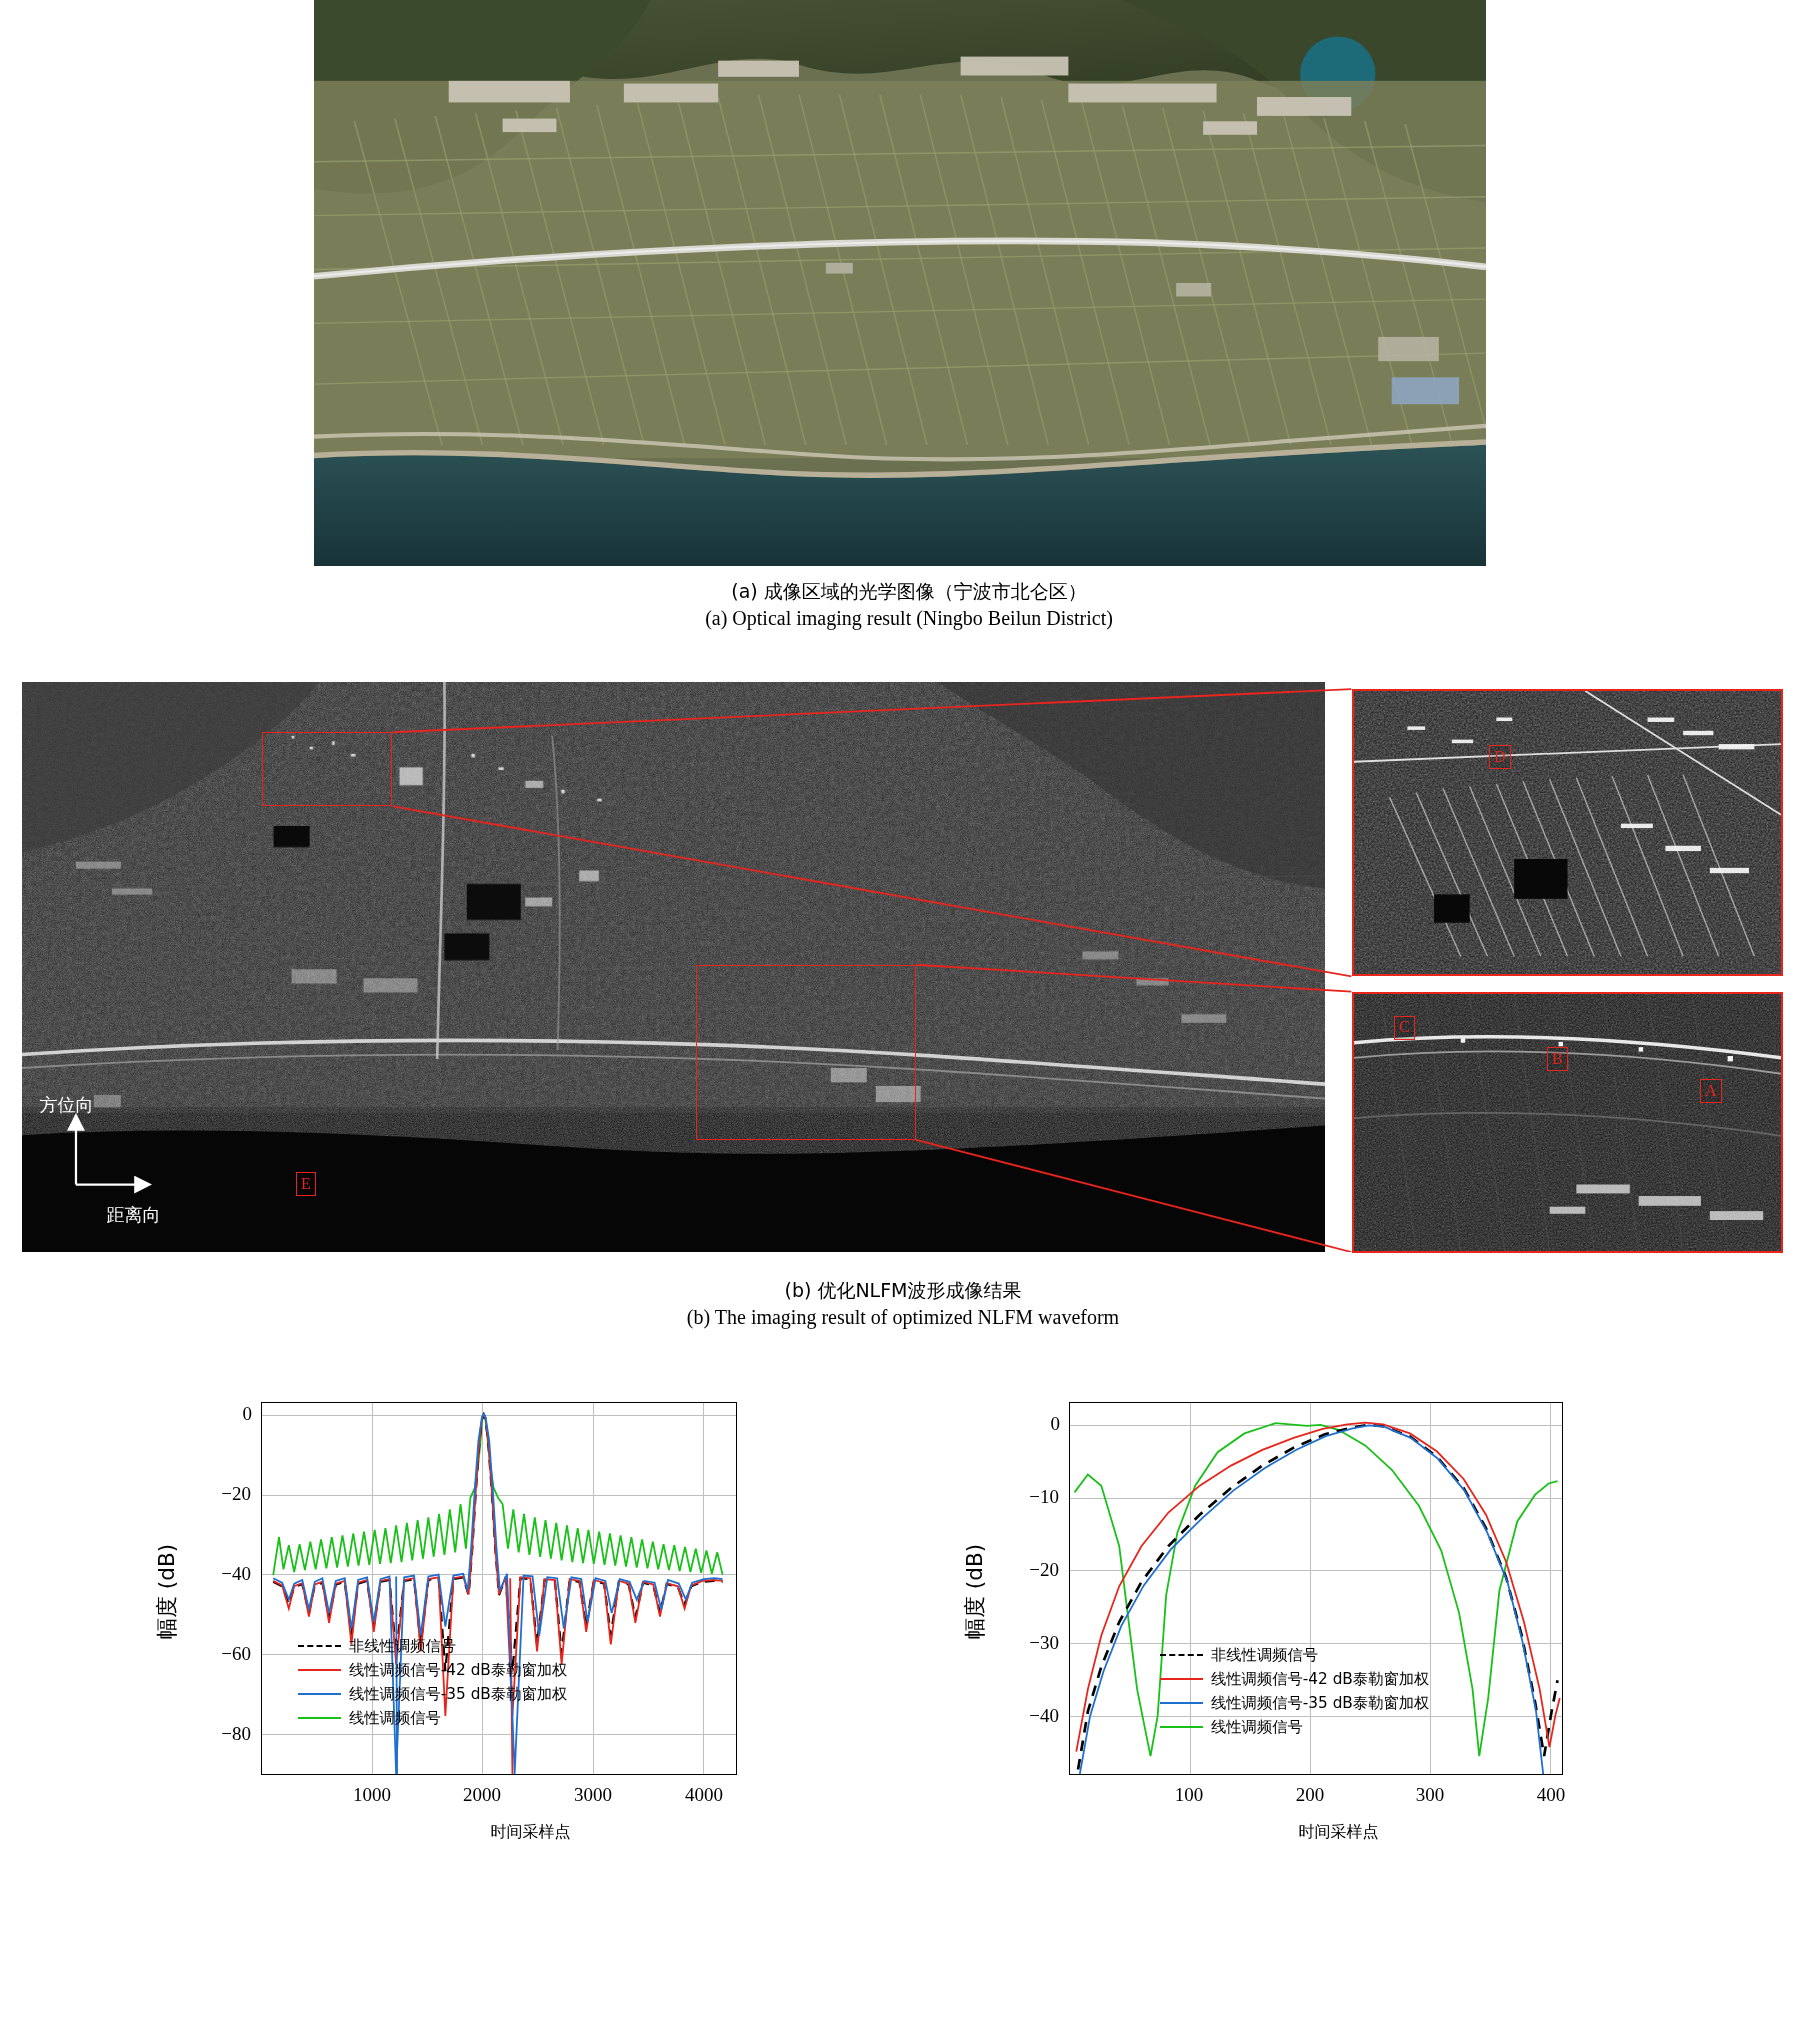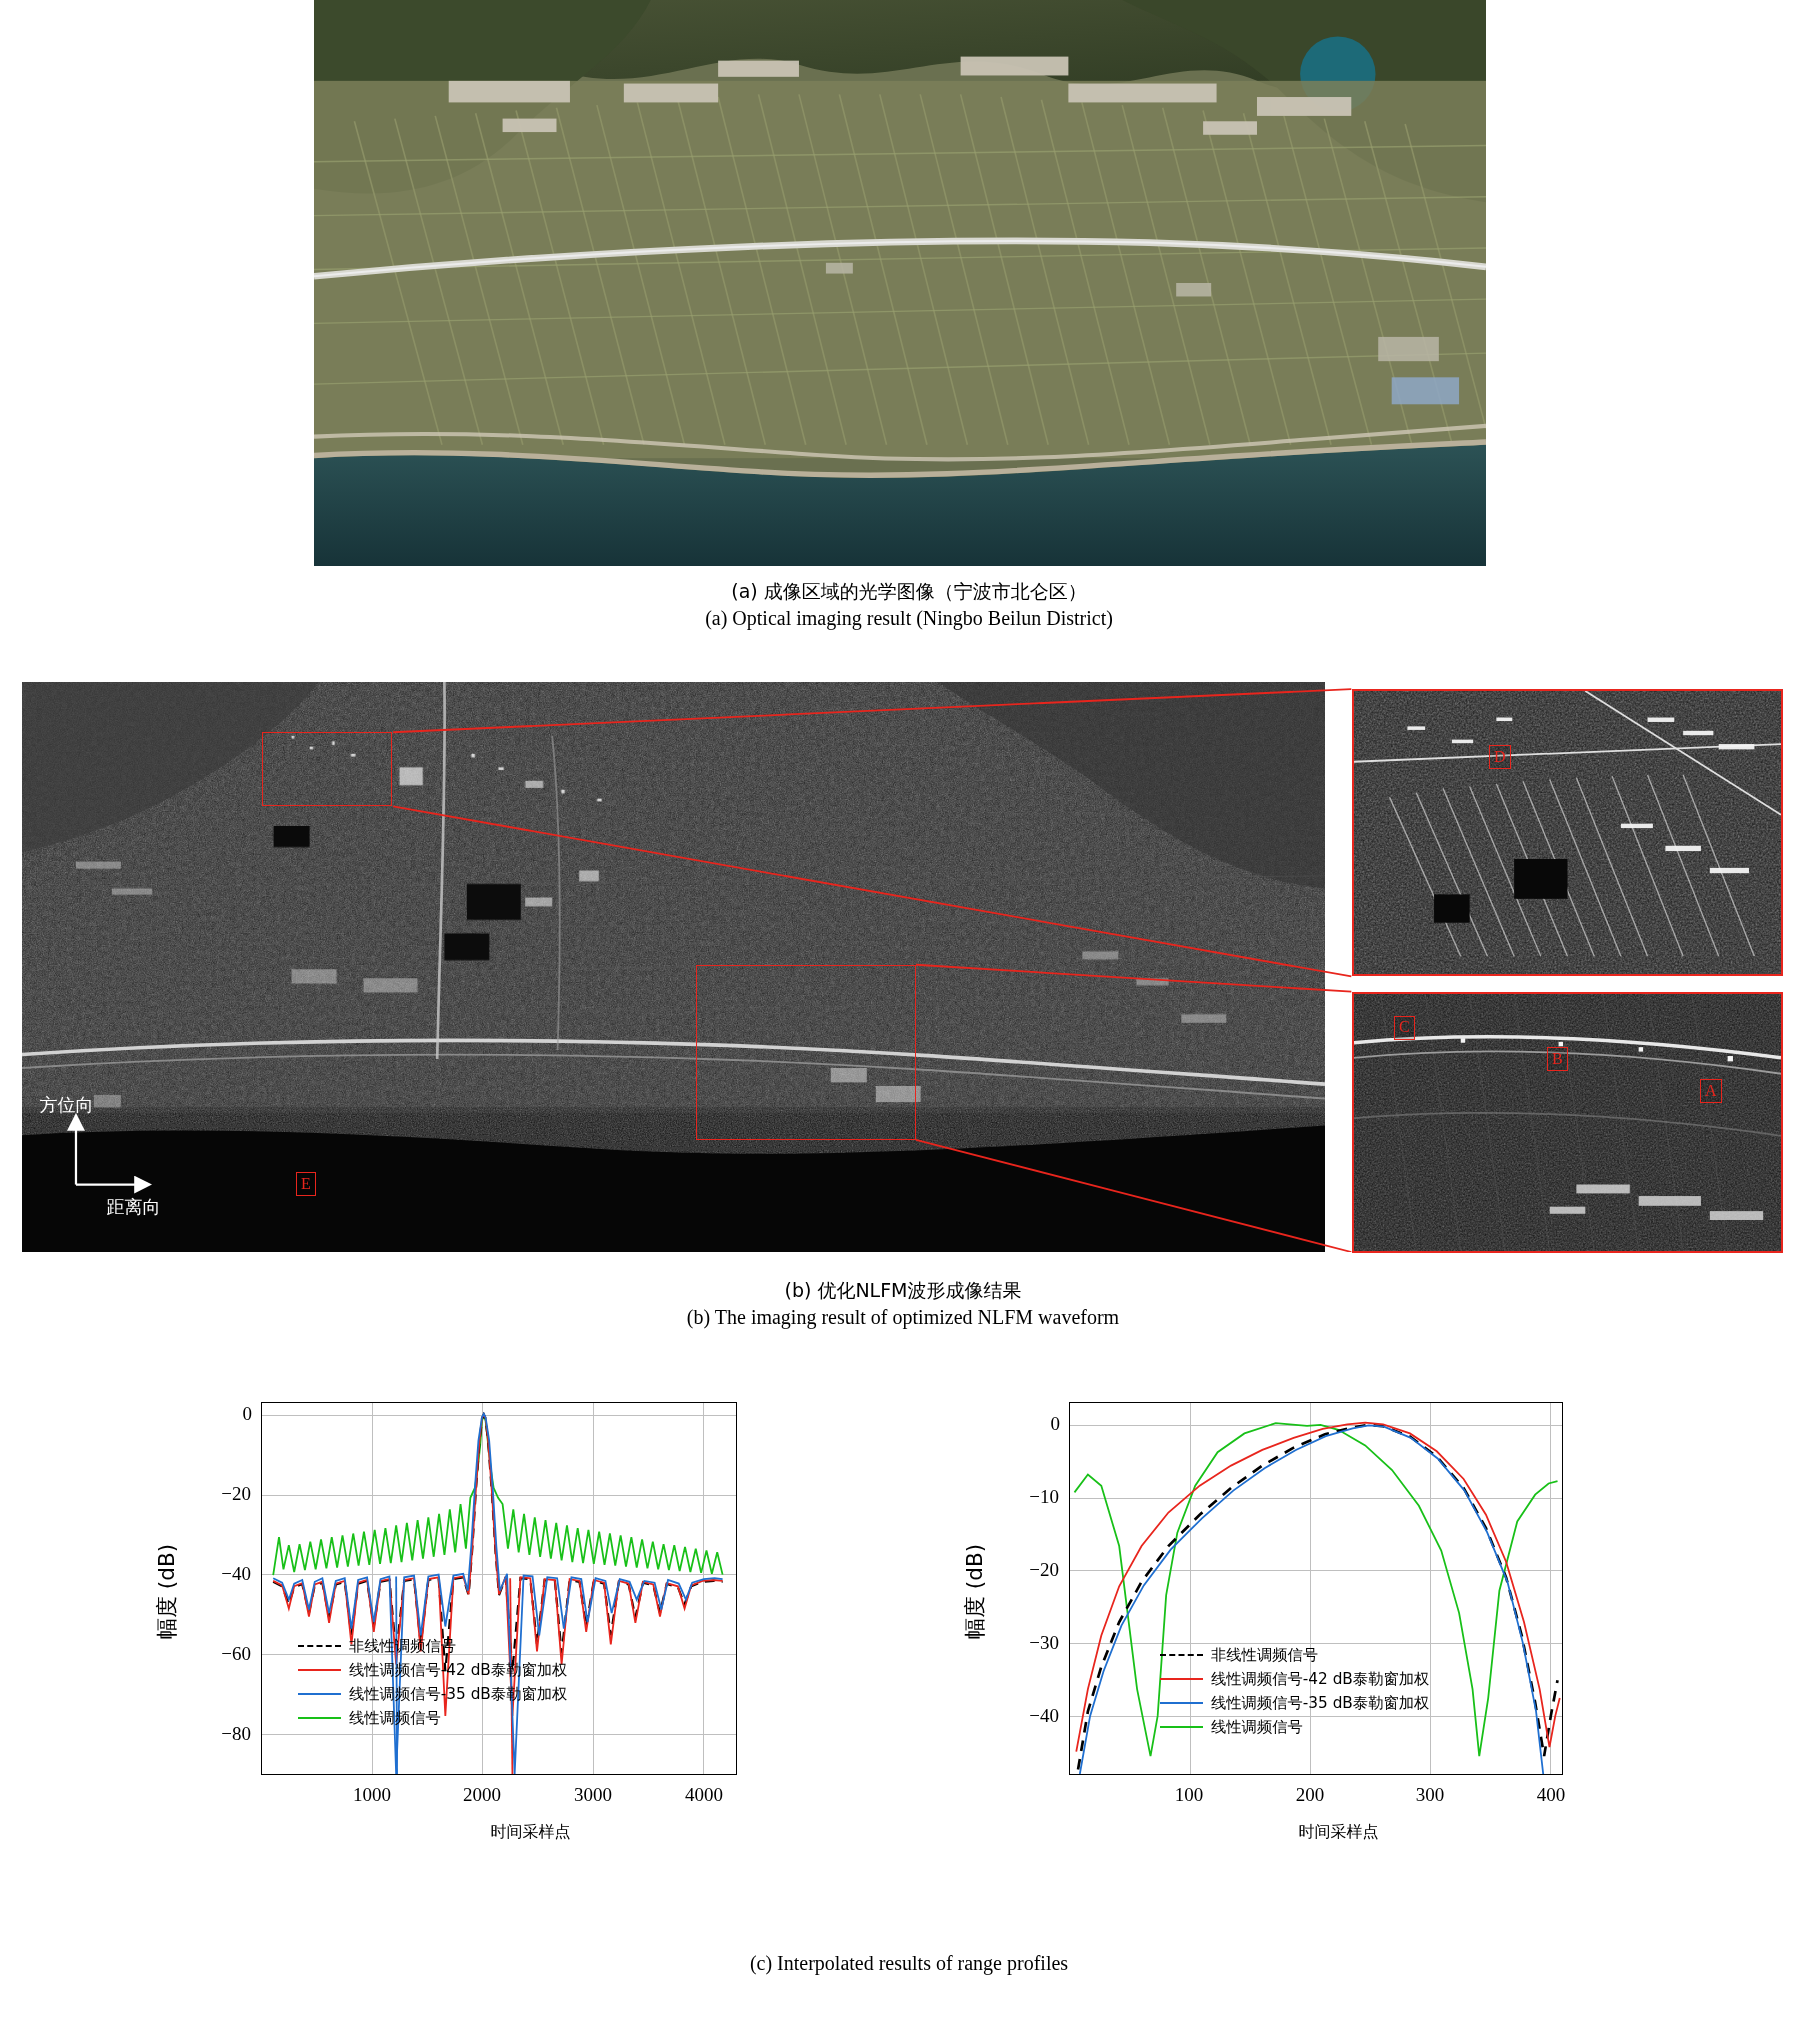--- a/index.html
+++ b/index.html
@@ -416,21 +416,21 @@
     <svg class="axis-arrows" viewBox="0 0 230 210">
       <defs>
         <marker id="ah" markerWidth="8" markerHeight="8" refX="6" refY="4" orient="auto">
           <path d="M0 0 L8 4 L0 8 z" fill="#ffffff"></path>
         </marker>
       </defs>
       <line x1="20" y1="180" x2="20" y2="30" stroke="#ffffff" stroke-width="5" marker-end="url(#ah)"></line>
       <line x1="20" y1="180" x2="180" y2="180" stroke="#ffffff" stroke-width="5" marker-end="url(#ah)"></line>
     </svg>
     <div class="dir-text" style="left:18px; bottom:135px;">方位向</div>
-    <div class="dir-text" style="left:85px; bottom:33px;text-align:center;">距离向</div>
+    <div class="dir-text" style="left:85px; bottom:25px;text-align:center;">距离向</div>
   </div>
 
   <svg style="position:absolute; left:0; top:0; width:1761px; height:570px; pointer-events:none;" viewBox="0 0 3920 1270" width="1761" height="570">
     <line x1="825" y1="112" x2="2960" y2="16" stroke="#e8251d" stroke-width="4"></line>
     <line x1="825" y1="277" x2="2960" y2="656" stroke="#e8251d" stroke-width="4"></line>
     <line x1="1990" y1="630" x2="2960" y2="690" stroke="#e8251d" stroke-width="4"></line>
     <line x1="1990" y1="1020" x2="2960" y2="1270" stroke="#e8251d" stroke-width="4"></line>
   </svg>
 
   <div class="sar-zoom1">
@@ -647,15 +647,14 @@
     <div class="tick-x" style="left:376px; top:400px;">200</div>
     <div class="tick-x" style="left:496px; top:400px;">300</div>
     <div class="tick-x" style="left:617px; top:400px;">400</div>
 
     <div class="axis-title-x" style="left:0; top:438px;">时间采样点</div>
     <div class="axis-title-y" style="left:-27px; top:193px; width:135px; text-align:center;">幅度 (dB)</div>
   </div>
 </div>
 
 <div class="caption-c">
-  <div class="cap">(c) Interpolated results of range profiles</div>
 </div>
 
 
 </body></html>

